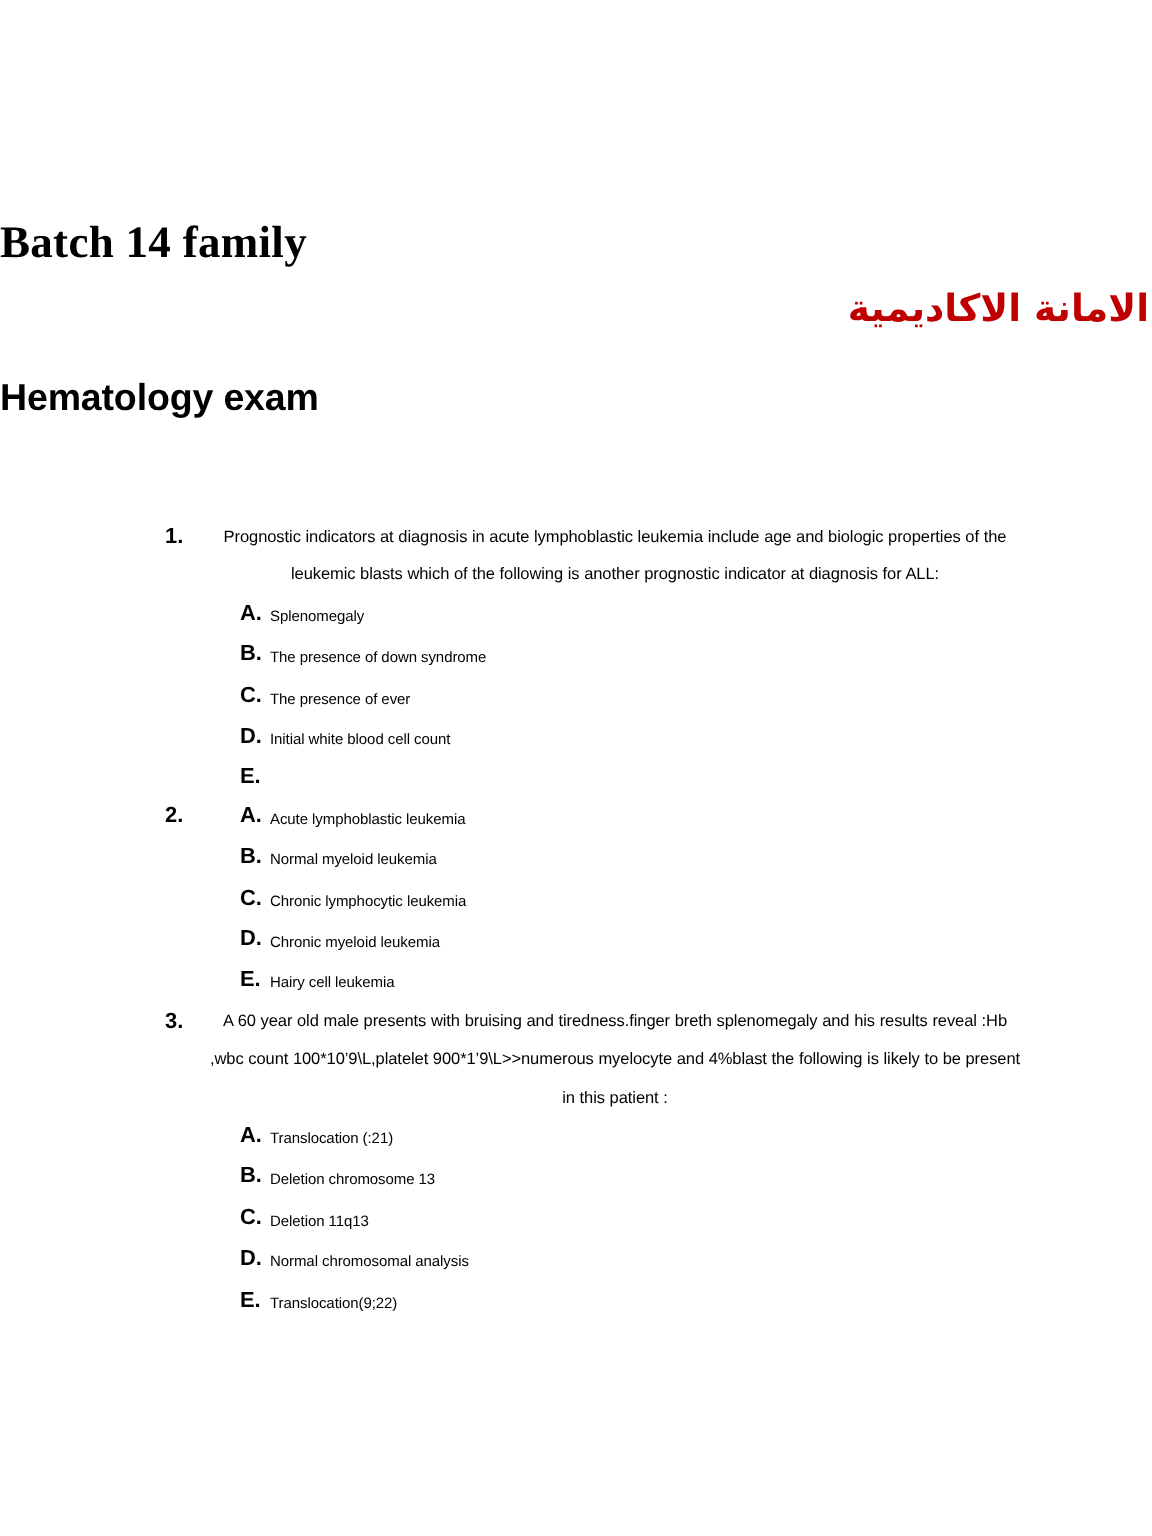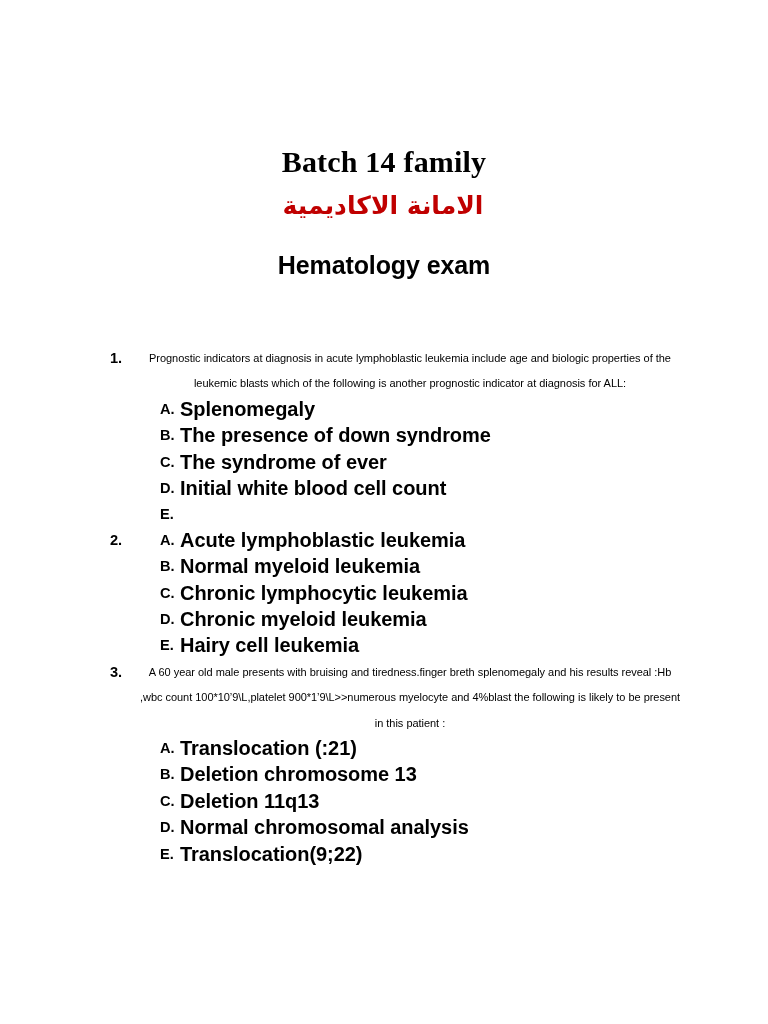--- a/index.html
+++ b/index.html
@@ -20,21 +20,20 @@
 
   .page {
     position: absolute;
     inset: 0;
     background: #ffffff;
   }
 
   
   .title-block {
     padding-top: 144px;
-    text-align: center;
   }
 
   .doc-title {
     font-family: "Liberation Serif", "DejaVu Serif", serif;
     font-weight: bold;
     font-size: 30px;
     line-height: 36px;
     letter-spacing: 0.2px;
     margin: 0;
     color: #000000;
@@ -117,22 +116,22 @@
     left: 47px;
     top: 0;
     font-weight: bold;
     font-size: 14.6px;
     line-height: 25.4px;
   }
 
   .opt-text {
     display: inline-block;
     padding-left: 20px;
-    font-weight: bold;
-    font-size: 20px;
+    font-weight: normal;
+    font-size: 10px;
     line-height: 25.4px;
     letter-spacing: -0.05px;
   }
 </style>
 </head>
 <body>
 
 <div class="page">
 
   <div class="title-block">
@@ -151,21 +150,21 @@
     <span class="opt-text">Splenomegaly</span>
   </li>
 
   <li class="option">
     <span class="opt-letter">B.</span>
     <span class="opt-text">The presence of down syndrome</span>
   </li>
 
   <li class="option">
     <span class="opt-letter">C.</span>
-    <span class="opt-text">The syndrome of ever</span>
+    <span class="opt-text">The presence of ever</span>
   </li>
 
   <li class="option">
     <span class="opt-letter">D.</span>
     <span class="opt-text">Initial white blood cell count</span>
   </li>
 
   <li class="option">
     <span class="opt-letter">E.</span>
   </li>

